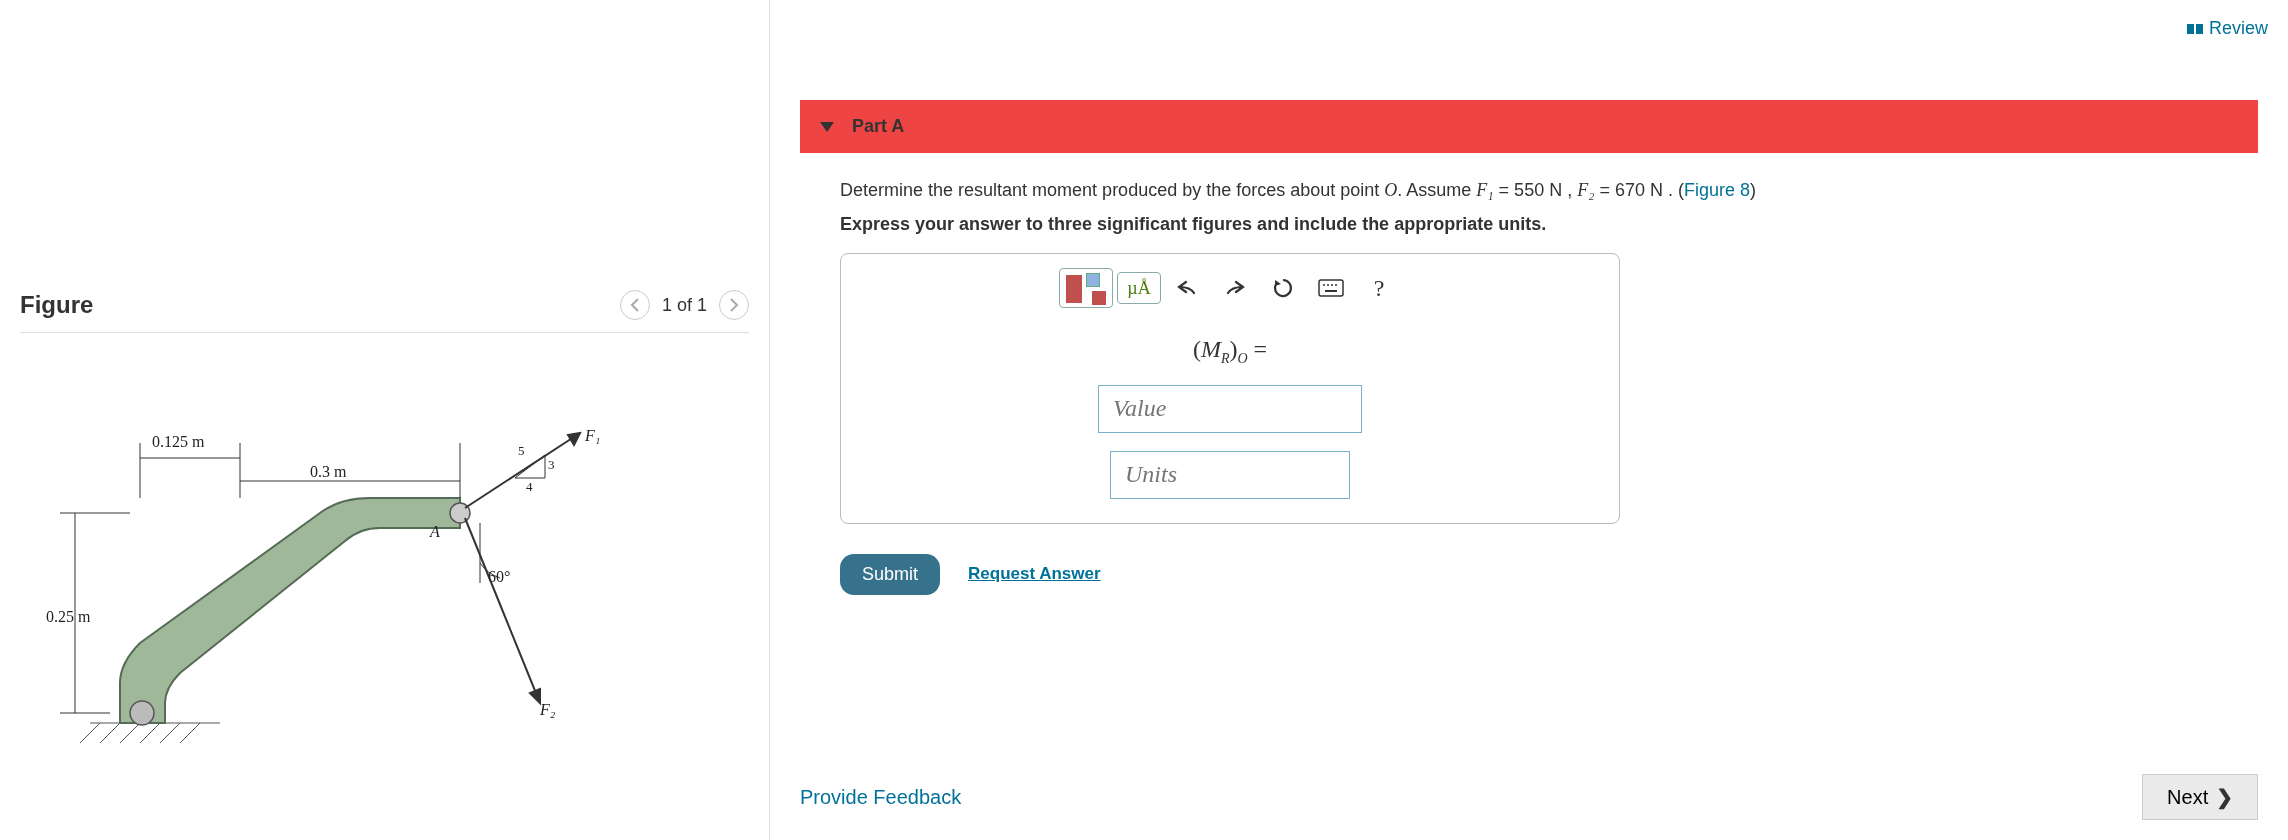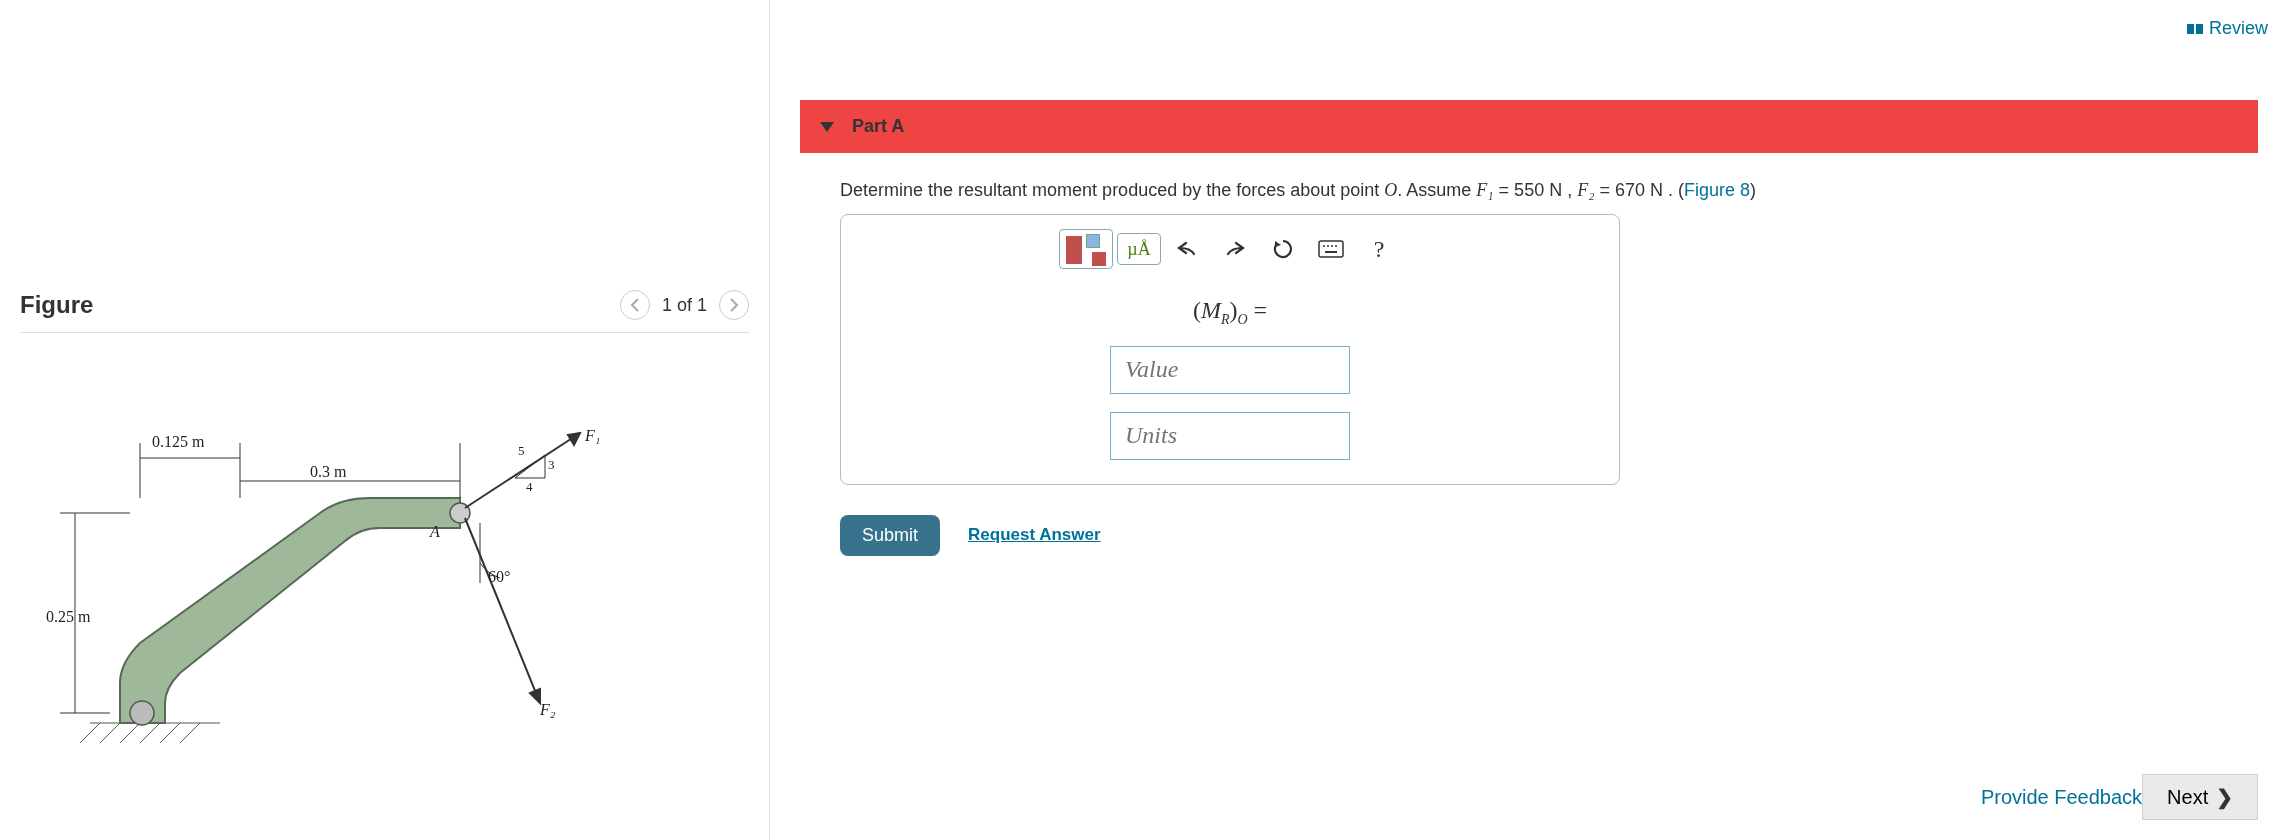--- a/index.html
+++ b/index.html
@@ -193,51 +193,51 @@
     border: 1px solid #7ab0c8;
     background: #fff;
     height: 48px;
     padding: 0 14px;
     font-size: 24px;
     font-family: "Times New Roman", serif;
     font-style: italic;
     color: #999;
     outline: none;
   }
-  .value-input { width: 240px; }
+  .value-input { width: 264px; }
   .units-input { width: 240px; }
   .submit-row {
     margin: 30px 0 0 40px;
     display: flex;
     align-items: center;
     gap: 28px;
   }
   .submit-btn {
     background: #37728c;
     color: #fff;
     border: none;
-    border-radius: 8px;
+    border-radius: 14px;
     padding: 10px 22px;
     font-size: 18px;
     cursor: pointer;
   }
   .request-link {
     color: #007298;
     font-weight: bold;
     text-decoration: underline;
     font-size: 17px;
     cursor: pointer;
   }
   .bottom-row {
     position: absolute;
     bottom: 20px;
     left: 30px;
     right: 30px;
     display: flex;
-    justify-content: flex-end;
+    justify-content: space-between;
     align-items: center;
   }
   .feedback-link {
     color: #007298;
     font-size: 20px;
     cursor: pointer;
   }
   .next-btn {
     background: #eaeaea;
     border: 1px solid #ccc;
@@ -361,20 +361,21 @@
 
     <div class="part-header">
       <div class="part-caret"></div>
       <div class="part-title">Part A</div>
     </div>
 
     <div class="problem-text">
       <span>Determine the resultant moment produced by the forces about point </span><span class="math-i">O</span><span>. Assume </span><span class="math-i">F₁</span><span> = 550 N , </span><span class="math-i">F₂</span><span> = 670 N . (</span><span class="fig-link">Figure 8</span><span>)</span>
     </div>
 
+    <div class="instruction">Express your answer to three significant figures and include the appropriate units.</div>
 
     <div class="answer-box">
       <div class="toolbar">
         <div class="tb-icon-templates"></div>
         <div class="tb-btn">
           <span style="font-family:'Times New Roman',serif;">µÅ</span>
         </div>
         <div class="tb-plain">
           <svg width="22" height="18" viewBox="0 0 22 18">
               <path d="M10 3 L3 8 L10 13 M4 8 Q14 8 18 14" stroke="#333" stroke-width="2.2" fill="none" stroke-linecap="round"></path>

